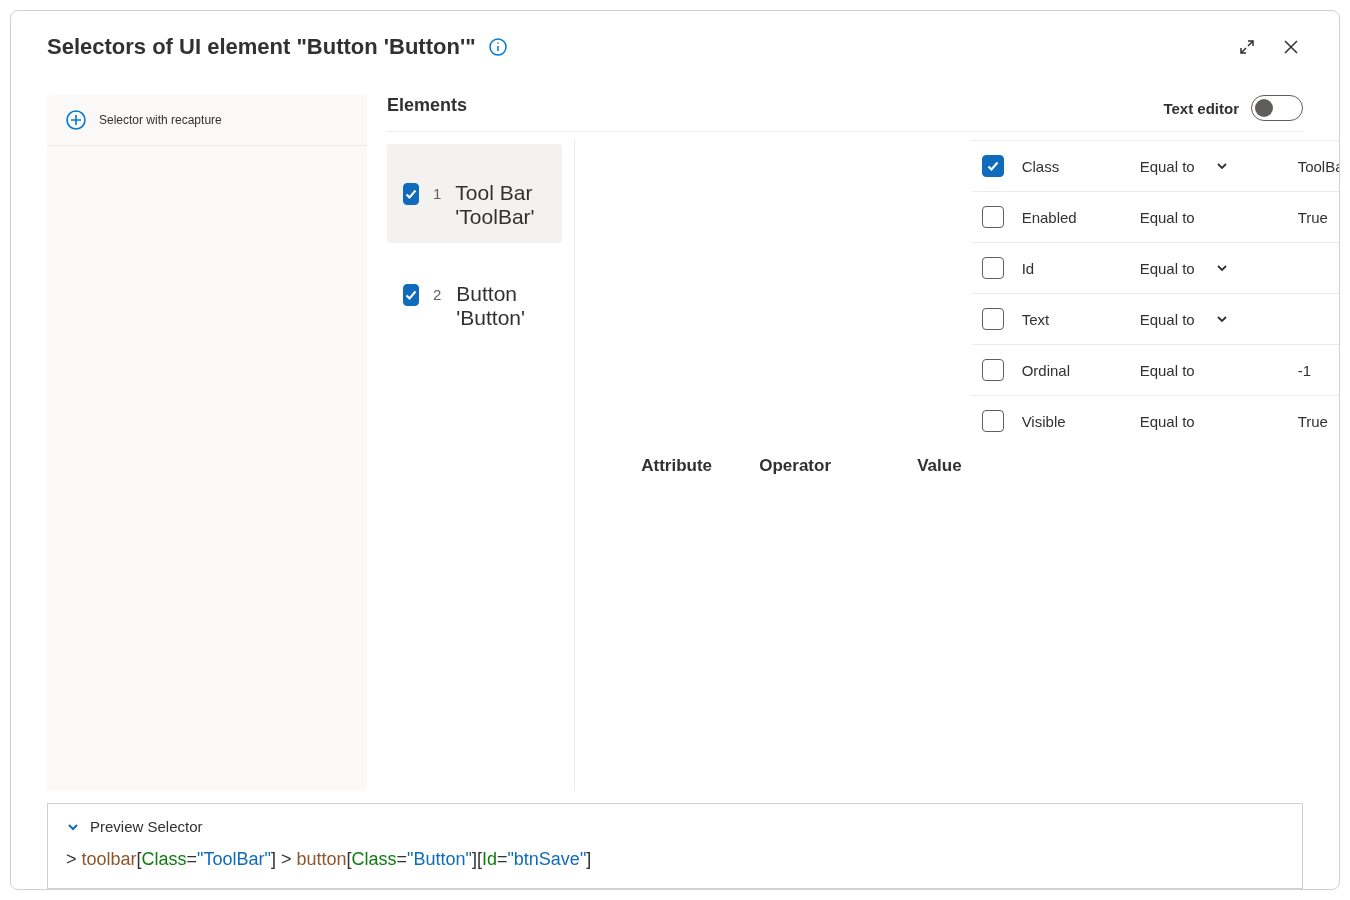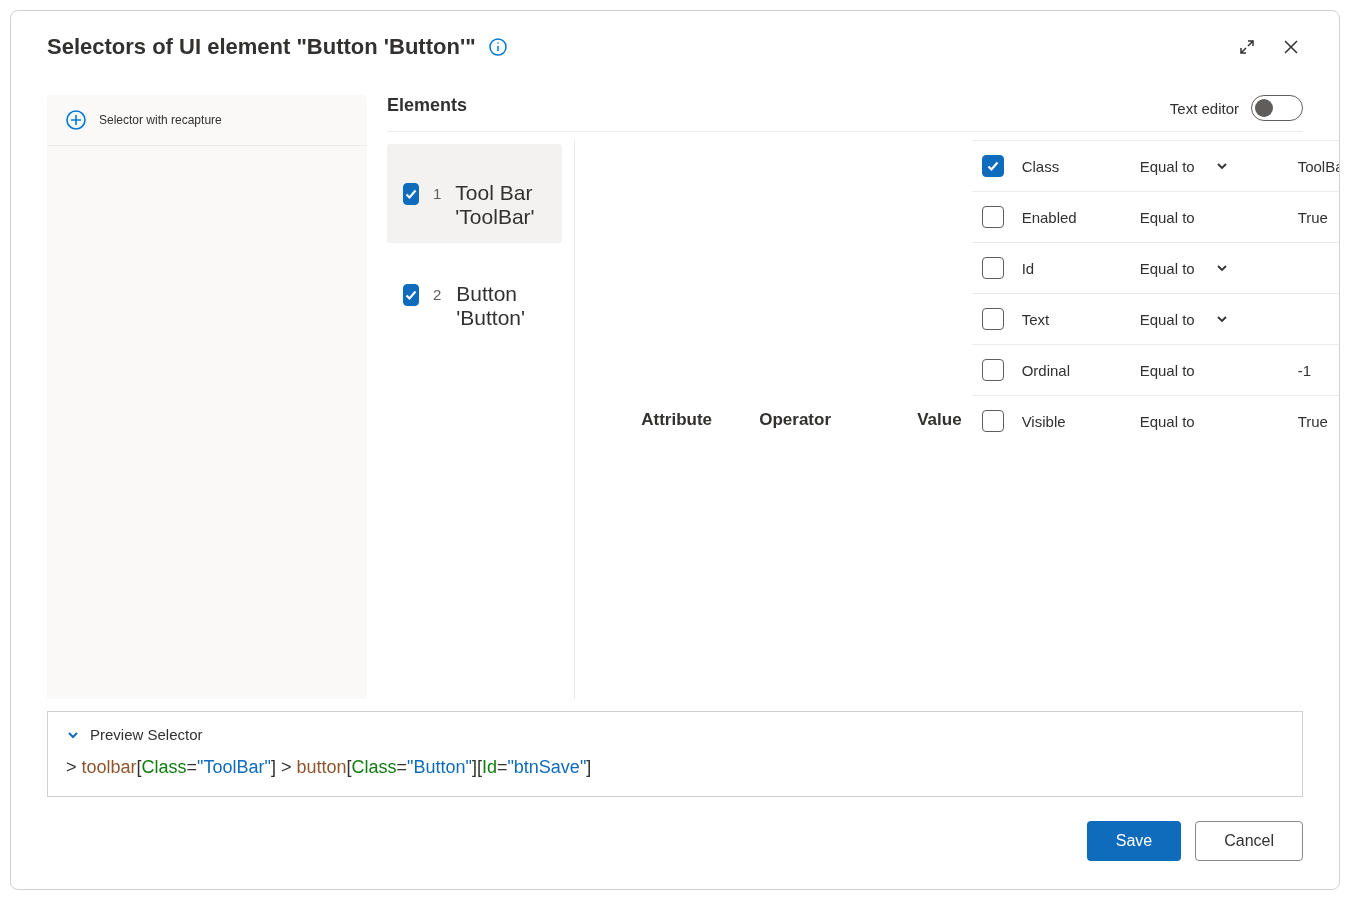--- a/index.html
+++ b/index.html
@@ -18,21 +18,21 @@
   .recapture { display: flex; align-items: center; gap: 12px; padding: 14px 18px; border-bottom: 1px solid #edebe9; cursor: pointer; }
   .recapture .plus-icon { color: #0078d4; display: flex; }
   .recapture span { font-size: 12px; }
   .selector-item { display: flex; align-items: center; justify-content: space-between; padding: 14px 12px 14px 40px; background: #edebe9; font-size: 15px; cursor: pointer; }
   .selector-item .more { padding: 4px; display: flex; }
 
   
   .content-col { flex: 1; display: flex; flex-direction: column; padding: 24px 36px 0 20px; min-width: 0; }
   .content-header { display: flex; align-items: flex-start; justify-content: space-between; border-bottom: 1px solid #edebe9; padding-bottom: 10px; }
   .content-header h2 { font-size: 18px; font-weight: 600; }
-  .text-editor-toggle { display: flex; align-items: center; gap: 12px; font-size: 15px; }
+  .text-editor-toggle { display: flex; align-items: center; gap: 12px; font-size: 15px; font-weight: bold; }
   .toggle { width: 52px; height: 26px; border: 1px solid #605e5c; border-radius: 13px; position: relative; cursor: pointer; background: #fff; }
   .toggle::after { content: ""; position: absolute; left: 3px; top: 3px; width: 18px; height: 18px; border-radius: 50%; background: #605e5c; }
 
   .middle-row { display: flex; flex: 1; min-height: 0; margin-top: 8px; }
 
   .elements-list { width: 310px; display: flex; flex-direction: column; gap: 2px; padding-top: 4px; }
   .element-row { display: flex; align-items: center; gap: 14px; padding: 14px 16px; border-radius: 3px; cursor: pointer; }
   .element-row.selected { background: #f3f2f1; }
   .element-row .idx { width: 14px; color: #605e5c; font-size: 15px; }
   .element-row .lbl { font-size: 21px; margin-top: 23px; }
@@ -250,18 +250,14 @@
       <span class="chev">
         <svg width="14" height="14" viewBox="0 0 14 14" fill="none" stroke="#0f6cbd" stroke-width="2">
             <path d="M3 5l4 4 4-4"></path>
           </svg>
       </span>
       <span>Preview Selector</span>
     </div>
     <div class="preview-sel" id="preview-sel"><span class="tok-gt">&gt; </span><span class="tok-el">toolbar</span><span class="tok-br">[</span><span class="tok-attr">Class</span><span class="tok-eq">=</span><span class="tok-val">"ToolBar"</span><span class="tok-br">]</span><span class="tok-gt"> &gt; </span><span class="tok-el">button</span><span class="tok-br">[</span><span class="tok-attr">Class</span><span class="tok-eq">=</span><span class="tok-val">"Button"</span><span class="tok-br">]</span><span class="tok-br">[</span><span class="tok-attr">Id</span><span class="tok-eq">=</span><span class="tok-val">"btnSave"</span><span class="tok-br">]</span></div>
   </div>
 
-  <div class="footer">
-    <button class="btn btn-primary">Save</button>
-    <button class="btn btn-secondary">Cancel</button>
-  </div>
 
 </div>
 
 </body></html>

